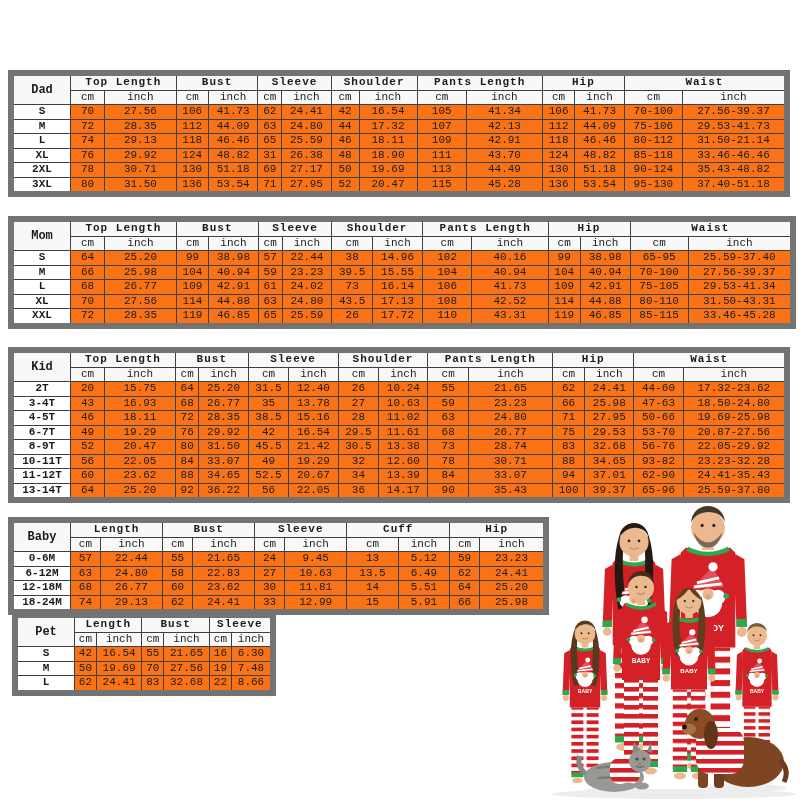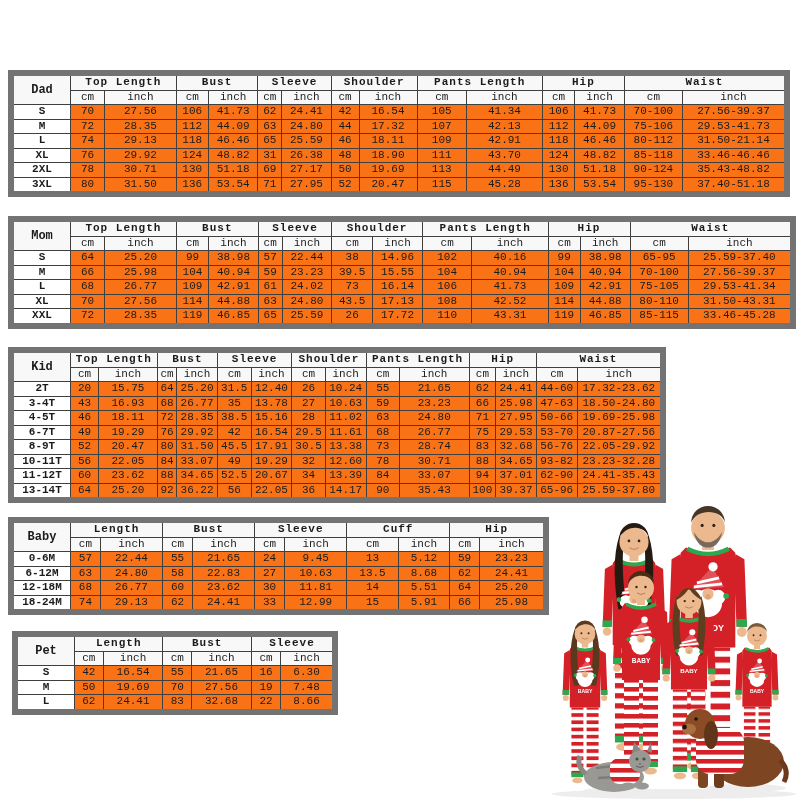--- a/index.html
+++ b/index.html
@@ -4,23 +4,23 @@
 <style>
   html,body{margin:0;padding:0;}
   body{
     width:800px;height:800px;position:relative;background:#ffffff;
     font-family:"Liberation Mono","DejaVu Sans Mono",monospace;
     overflow:hidden;
   }
   .tbl-wrap{position:absolute;}
   #dad-wrap {left:8px;  top:70px;  width:782px;}
   #mom-wrap {left:8px;  top:216px; width:788px;}
-  #kid-wrap {left:8px;  top:347px; width:658px;font-family:Liberation Mono, monospace;}
+  #kid-wrap {left:8px;  top:347px; width:782px;font-family:Liberation Mono, monospace;}
   #baby-wrap{left:8px;  top:517px; width:541px;}
-  #pet-wrap {left:12px; top:631px; width:326px;}
+  #pet-wrap {left:12px; top:612px; width:264px;}
 
   table.size-table{
     width:100%;border-collapse:collapse;background:#f97316;
     border:6px solid #737373;
   }
   .size-table th,.size-table td{
     border:1px solid #3f3f3f;
     font-size:11px;line-height:1.05;padding:1px 2px;
     text-align:center;white-space:nowrap;height:11px;
     color:#1b1b1b;
@@ -401,21 +401,21 @@
           <td>53-70</td>
           <td>20.87-27.56</td>
         </tr>
         <tr>
           <th class="size">8-9T</th>
           <td>52</td>
           <td>20.47</td>
           <td>80</td>
           <td>31.50</td>
           <td>45.5</td>
-          <td>17.91</td>
+          <td>21.42</td>
           <td>30.5</td>
           <td>13.38</td>
           <td>73</td>
           <td>28.74</td>
           <td>83</td>
           <td>32.68</td>
           <td>56-76</td>
           <td>22.05-29.92</td>
         </tr>
         <tr>
@@ -512,21 +512,21 @@
         </tr>
         <tr>
           <th class="size">6-12M</th>
           <td>63</td>
           <td>24.80</td>
           <td>58</td>
           <td>22.83</td>
           <td>27</td>
           <td>10.63</td>
           <td>13.5</td>
-          <td>8.68</td>
+          <td>6.49</td>
           <td>62</td>
           <td>24.41</td>
         </tr>
         <tr>
           <th class="size">12-18M</th>
           <td>68</td>
           <td>26.77</td>
           <td>60</td>
           <td>23.62</td>
           <td>30</td>

